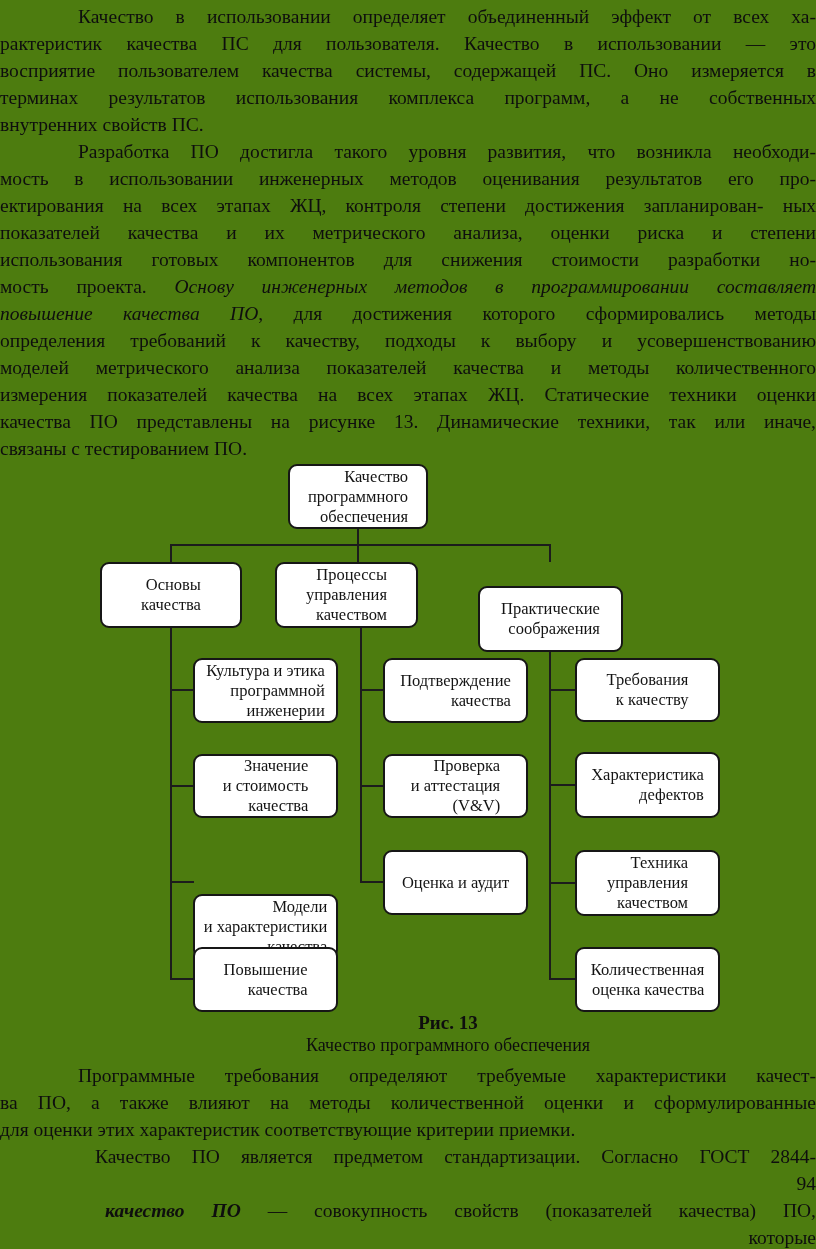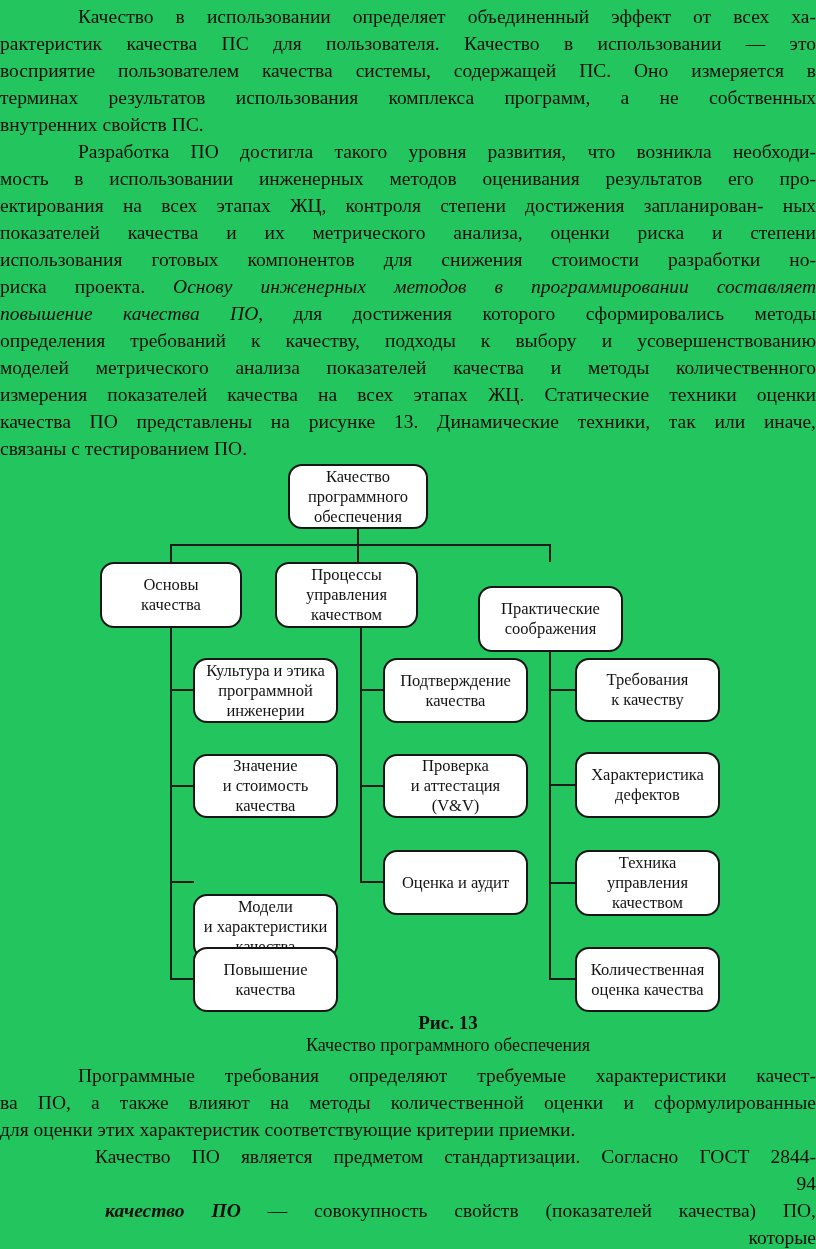--- a/index.html
+++ b/index.html
@@ -1,19 +1,19 @@
 <!DOCTYPE html>
 <html lang="ru"><head>
 <meta charset="utf-8">
 <style>
   html,body{margin:0;padding:0;background:#ffffff;}
   #page{
     position:relative;
     width:816px;height:1249px;
-    background:#22c55e;
+    background:#4d7c0f;
     color:#0e0e0e;
     font-family:"Liberation Serif","DejaVu Serif",serif;
     font-size:19.5px;
     line-height:27px;
     overflow:hidden;
   }
   .tb{position:absolute;left:0;right:0;}
   .ln{text-align:justify;text-align-last:justify;white-space:normal;}
   .ln.last{text-align-last:left;}
   .ln.right{text-align:right;text-align-last:right;}
@@ -24,23 +24,23 @@
   .bi{font-style:italic;font-weight:bold;}
 
   
   #fig-caption{position:absolute;left:80px;right:0;top:1011px;text-align:center;}
   #fig-caption .lbl{font-weight:bold;font-size:19px;line-height:23px;}
   #fig-caption .ttl{font-size:18px;line-height:23px;}
 
   
   .dbox{
     position:absolute;box-sizing:border-box;
-    border:2.5px solid #161616;border-radius:14px;background:#ffffff;
+    border:2.5px solid #161616;border-radius:9px;background:#ffffff;
     display:flex;align-items:center;justify-content:center;
-    text-align:center;white-space:pre-line;
+    text-align:right;white-space:pre-line;
     font-size:16.5px;line-height:20px;color:#141414;
     padding:16px 2px;z-index:2;
   }
   .conn{position:absolute;background:#1c1c1c;z-index:1;}
 </style>
 </head>
 <body>
 
 <div id="page">
 
@@ -49,21 +49,21 @@
     <div class="ln"><span>рактеристик качества ПС для пользователя. Качество в использовании — это</span></div>
     <div class="ln"><span>восприятие пользователем качества системы, содержащей ПС. Оно измеряется в</span></div>
     <div class="ln"><span>терминах результатов использования комплекса программ, а не собственных</span></div>
     <div class="ln last"><span>внутренних свойств ПС.</span></div>
 
     <div class="ln ind1"><span>Разработка ПО достигла такого уровня развития, что возникла необходи-</span></div>
     <div class="ln"><span>мость в использовании инженерных методов оценивания результатов его про-</span></div>
     <div class="ln"><span>ектирования на всех этапах ЖЦ, контроля степени достижения запланирован- ных</span></div>
     <div class="ln"><span>показателей качества и их метрического анализа, оценки риска и степени</span></div>
     <div class="ln"><span>использования готовых компонентов для снижения стоимости разработки но-</span></div>
-    <div class="ln"><span>риска проекта. </span><span class="it">Основу инженерных методов в программировании составляет</span></div>
+    <div class="ln"><span>мость проекта. </span><span class="it">Основу инженерных методов в программировании составляет</span></div>
     <div class="ln"><span class="it">повышение качества ПО</span><span>, для достижения которого сформировались методы</span></div>
     <div class="ln"><span>определения требований к качеству, подходы к выбору и усовершенствованию</span></div>
     <div class="ln"><span>моделей метрического анализа показателей качества и методы количественного</span></div>
     <div class="ln"><span>измерения показателей качества на всех этапах ЖЦ. Статические техники оценки</span></div>
     <div class="ln"><span>качества ПО представлены на рисунке 13. Динамические техники, так или иначе,</span></div>
     <div class="ln last"><span>связаны с тестированием ПО.</span></div>
   </div>
 
   <div class="conn" style="left:357px;top:529px;width:2px;height:33px"></div>
   <div class="conn" style="left:170px;top:544px;width:381px;height:2px"></div>

